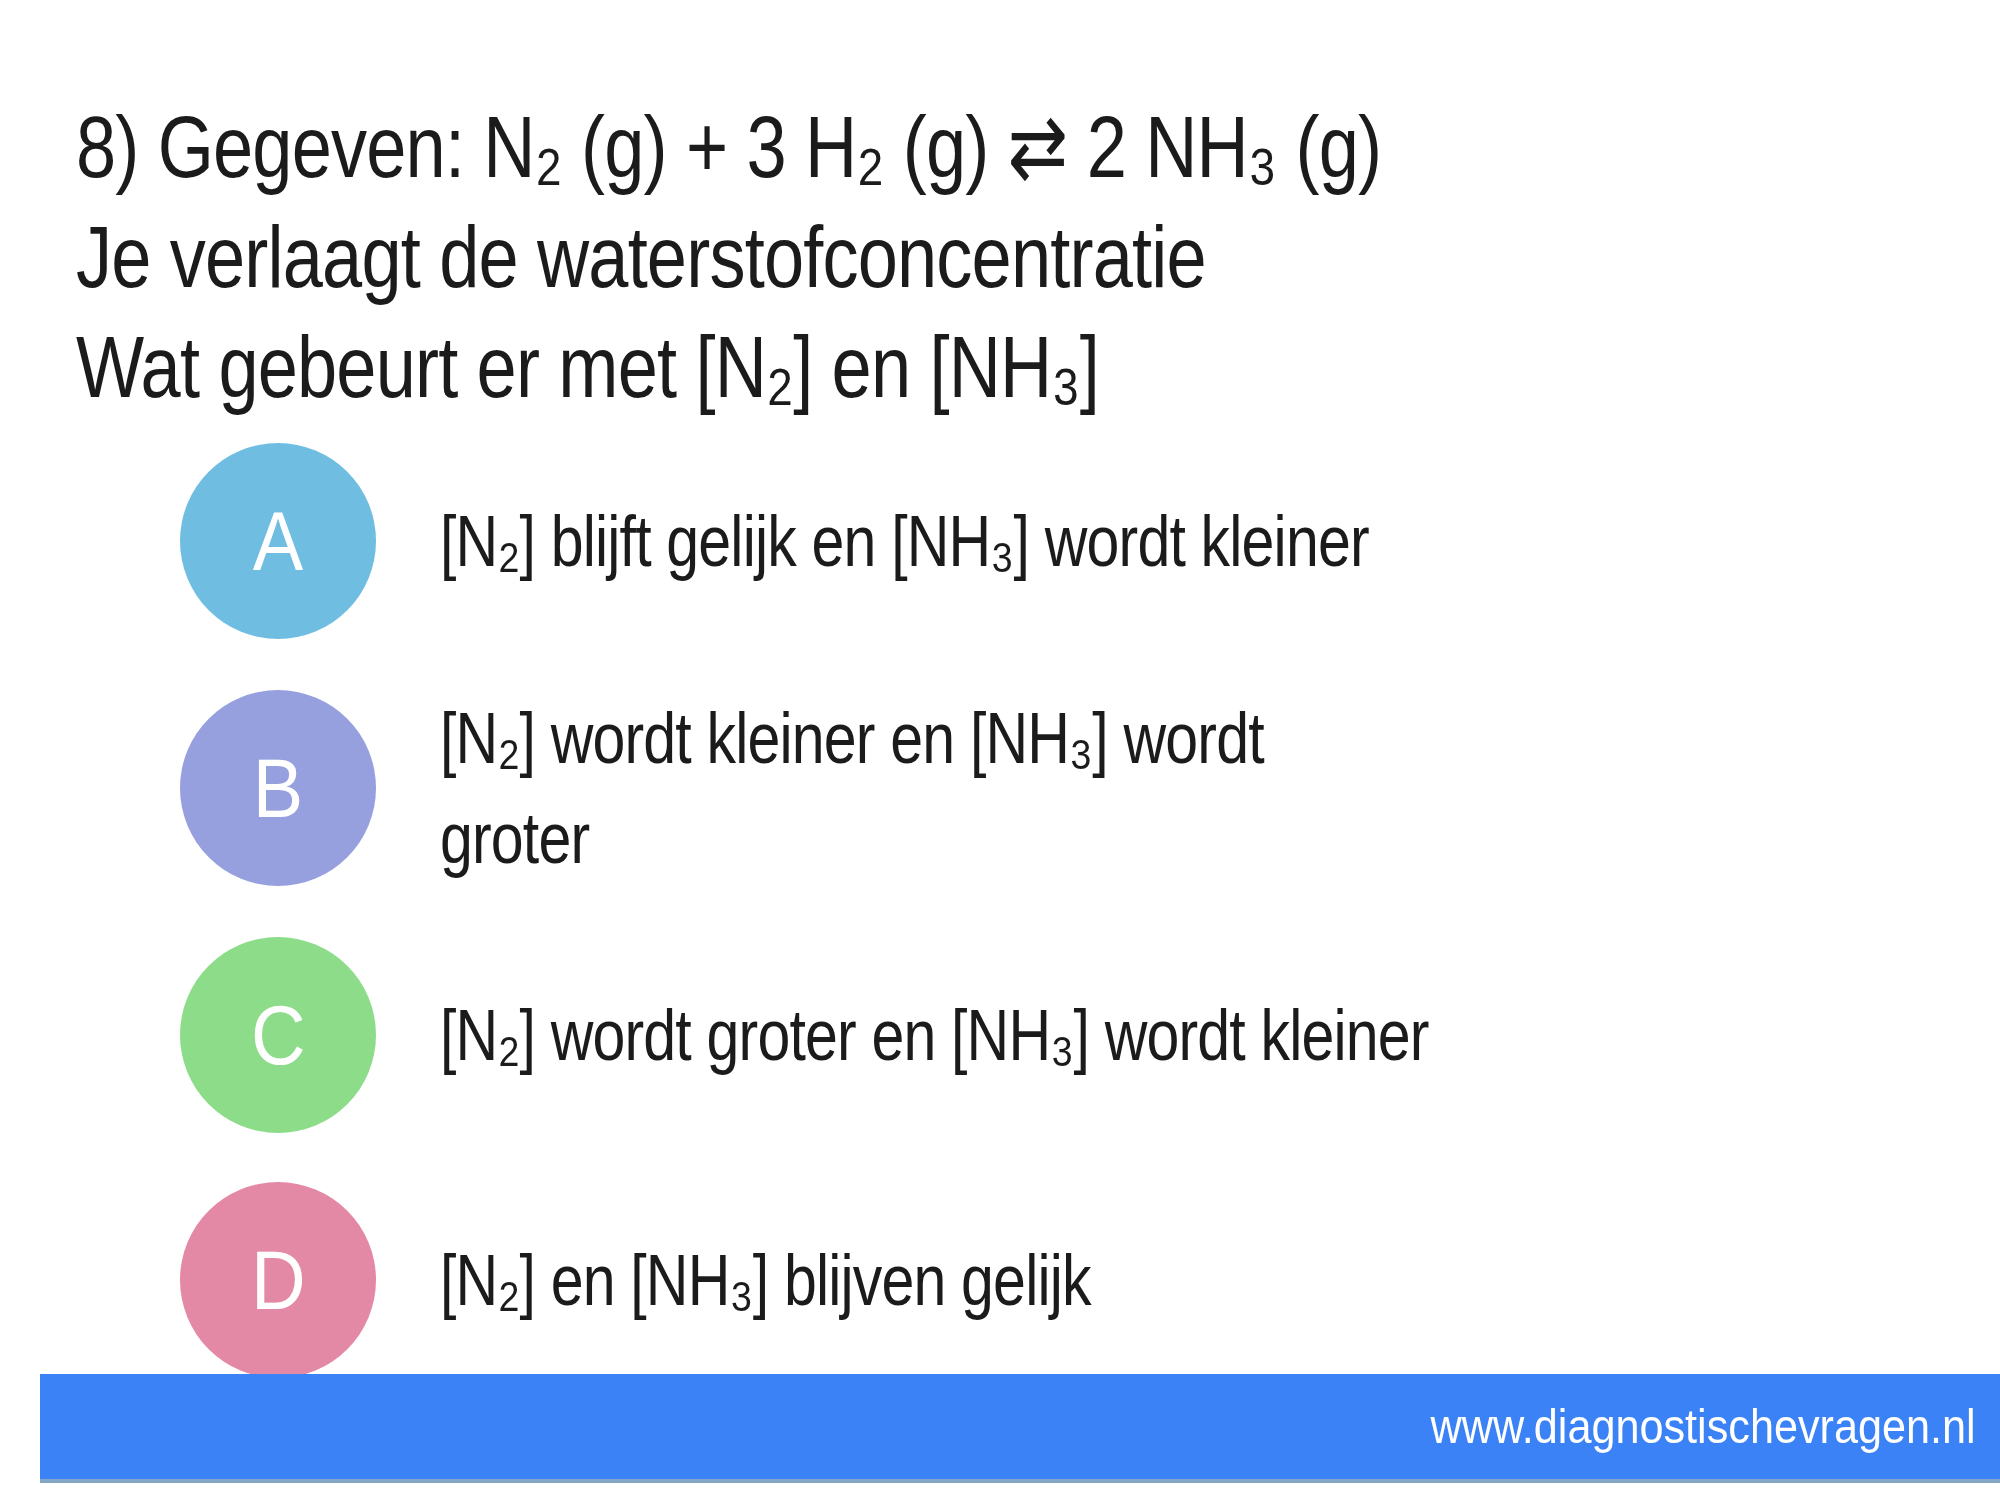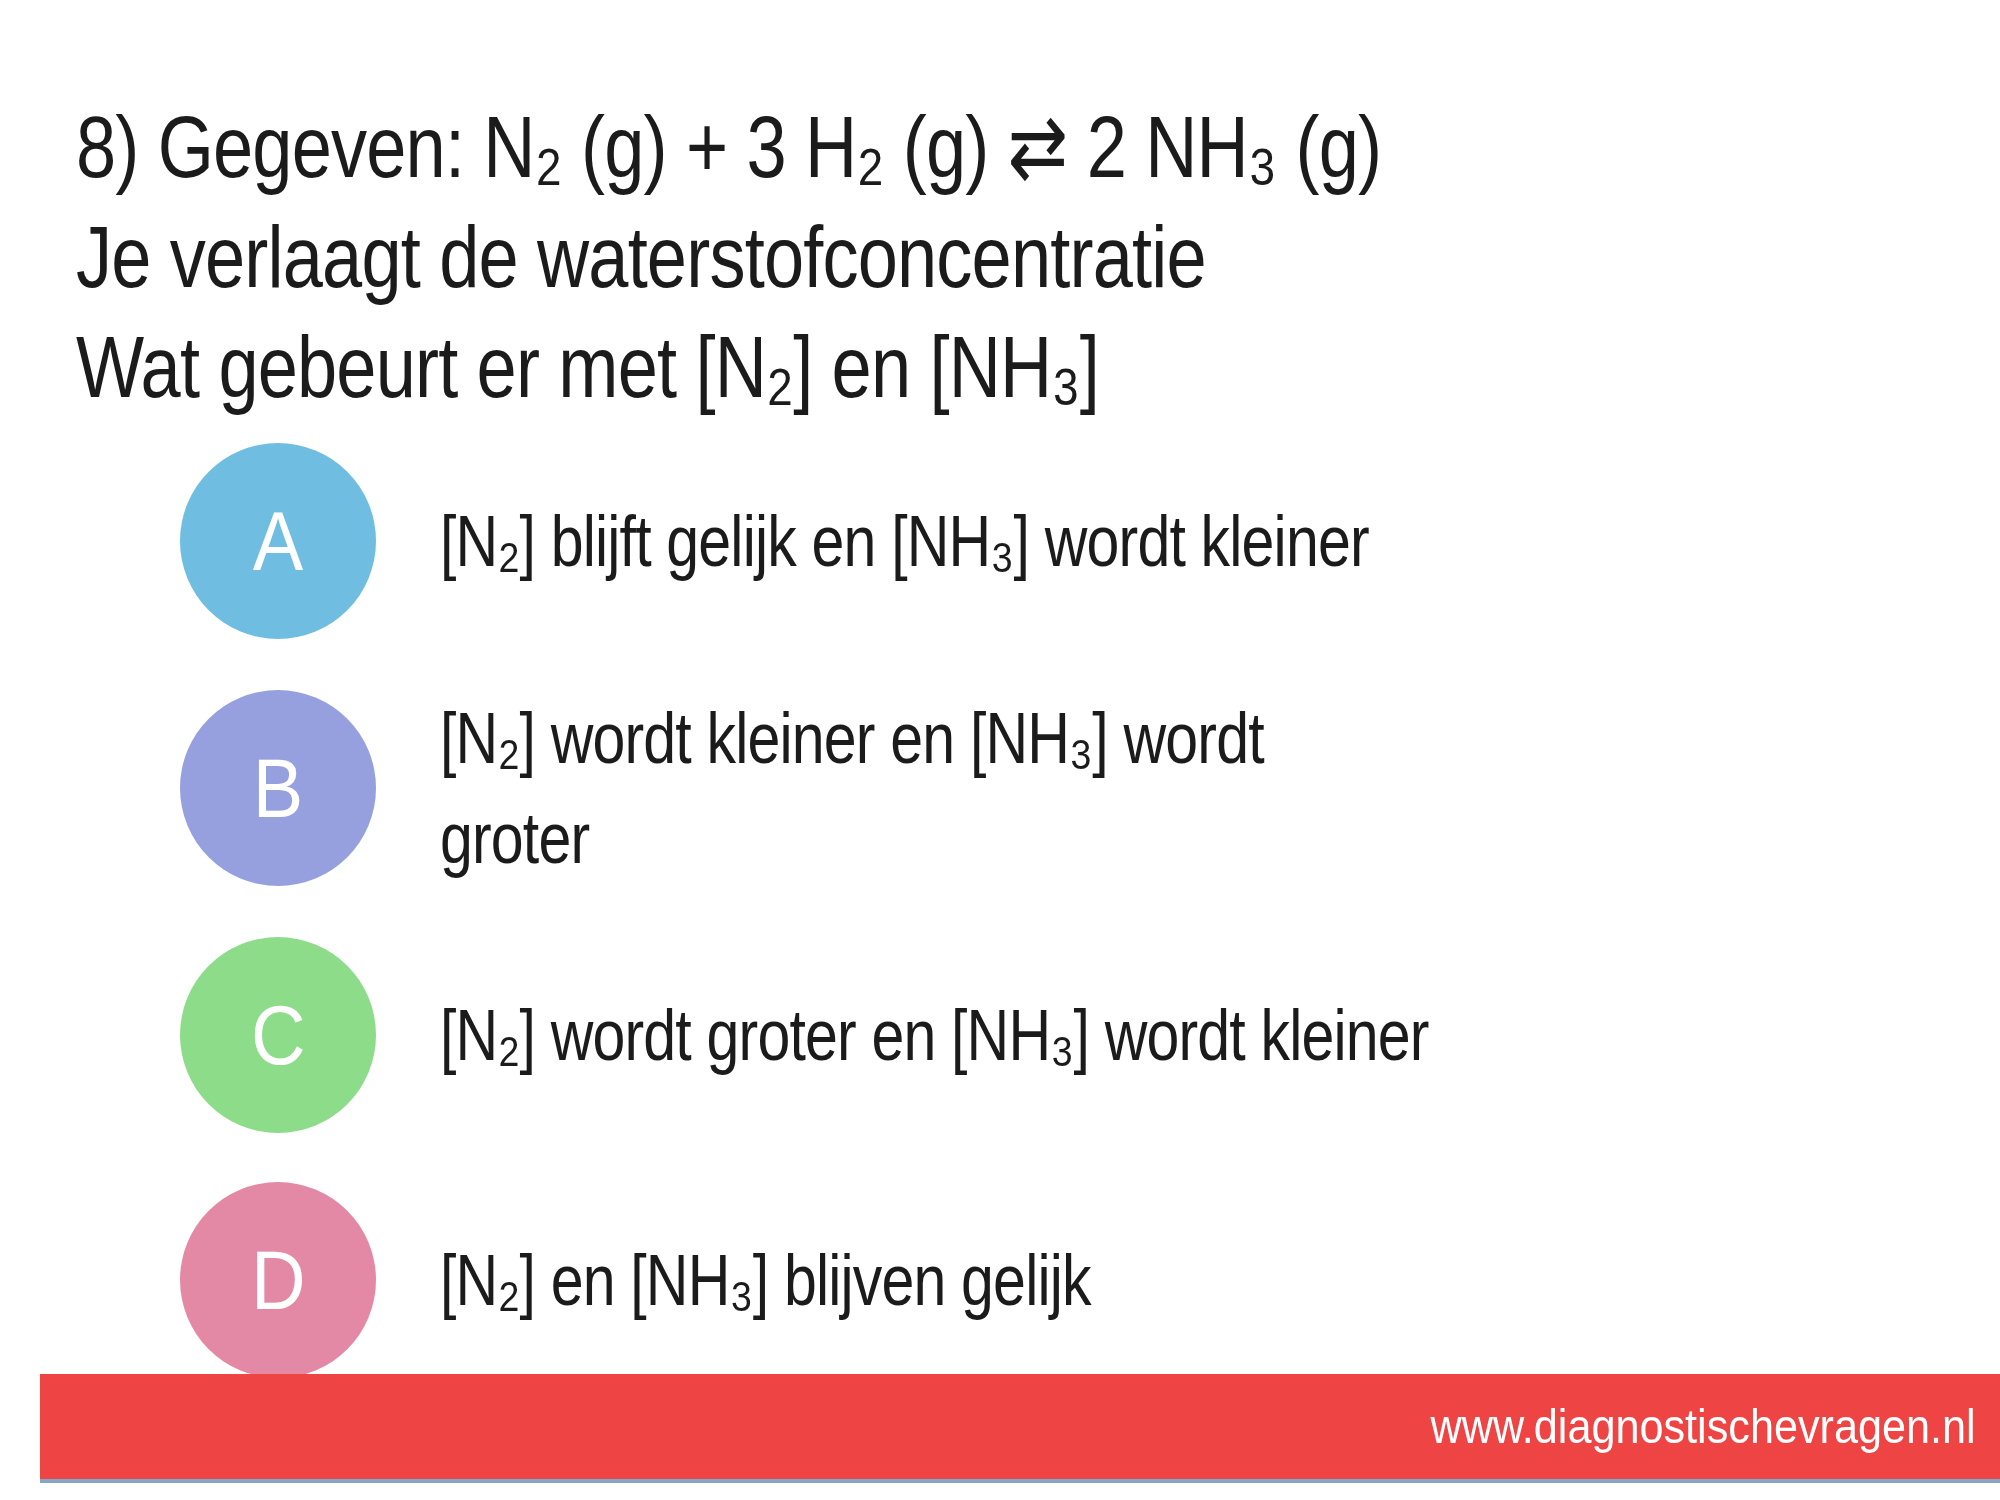--- a/index.html
+++ b/index.html
@@ -127,17 +127,17 @@
 
     <div class="option-row">
       <div class="option-circle" style="background-color: rgb(228, 137, 165);">
         <span class="option-letter">D</span>
       </div>
       <div class="option-text">[N₂] en [NH₃] blijven gelijk</div>
     </div>
 
   </div>
 
-  <div class="footer-bar" style="background-color: #ef4444;">
+  <div class="footer-bar" style="background-color: #3b82f6;">
     <span class="footer-url">www.diagnostischevragen.nl</span>
   </div>
 
 </div>
 
 </body></html>

